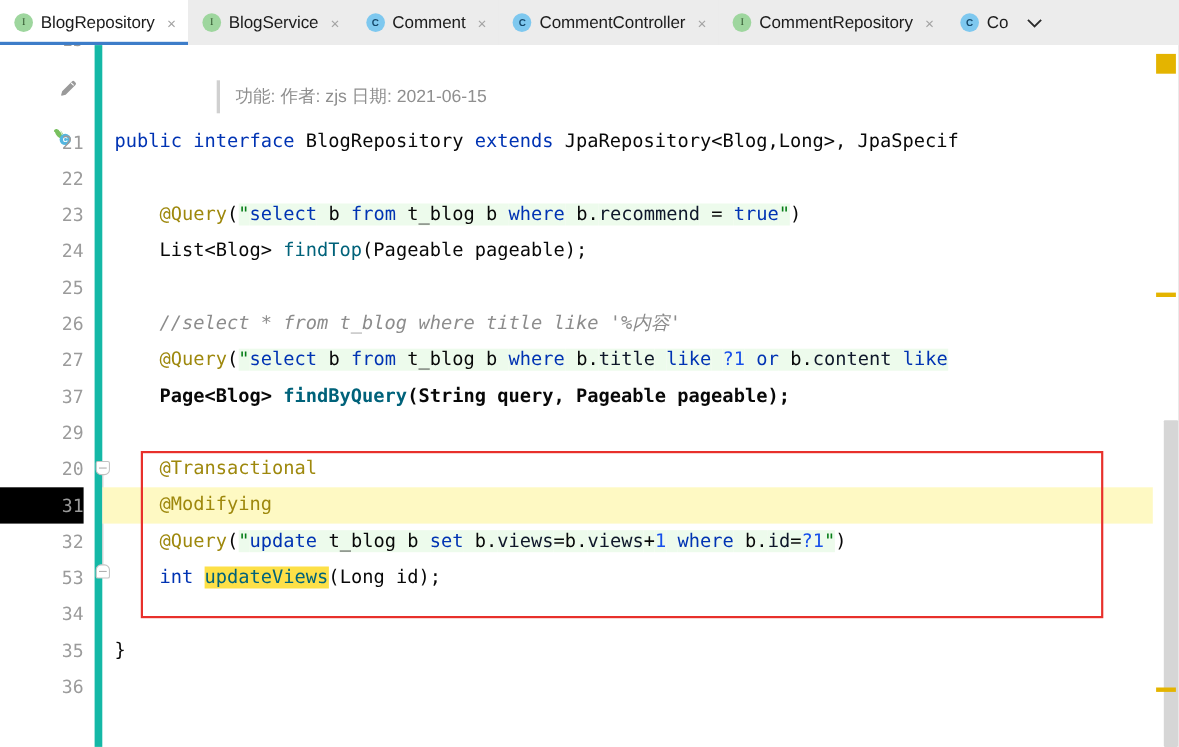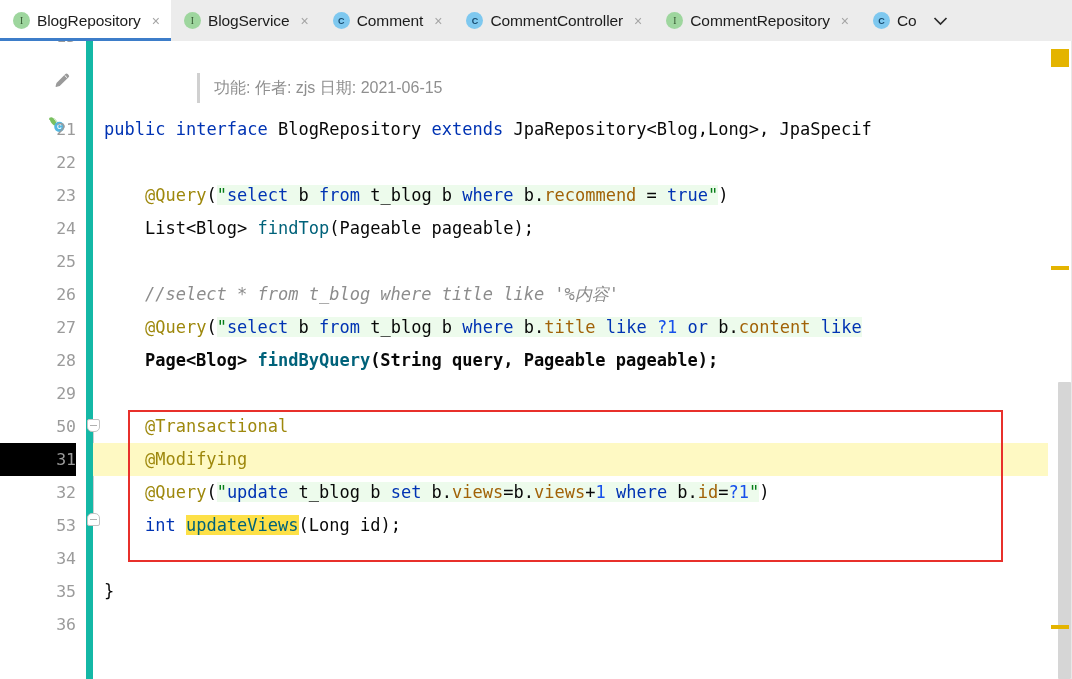--- a/index.html
+++ b/index.html
@@ -178,21 +178,21 @@
   }
 
   
   .kw   { color: #0033b3; }
   .plain{ color: #080808; }
   .ann  { color: #9e880d; }
   .str  { color: #067d17; }
   .cmt  { color: #8c8c8c; font-style: italic; }
   .meth { color: #00627a; }
   .sqlkw{ color: #0033b3; }
-  .sqlid{ color: #a16207; }
+  .sqlid{ color: #0f172a; }
   .sqlnum{ color: #1750eb; }
   .sqltbl{ color: #080808; }
   .sqlparam{ color: #1750eb; }
 
   .inj { background: #edfbec; }
   .caret-hl { background: #fde047; }
 
   
   .redbox {
     position: absolute;
@@ -297,23 +297,23 @@
         <div class="fold-marker top" style="top:378px;"></div>
         <div class="fold-marker bot" style="top:472px;"></div>
       </div>
     <div class="gutter-line" style="top: 72px;">21</div>
         <div class="gutter-line" style="top: 105px;">22</div>
         <div class="gutter-line" style="top: 138px;">23</div>
         <div class="gutter-line" style="top: 171px;">24</div>
         <div class="gutter-line" style="top: 204px;">25</div>
         <div class="gutter-line" style="top: 237px;">26</div>
         <div class="gutter-line" style="top: 270px;">27</div>
-        <div class="gutter-line" style="top: 303px;">28</div>
+        <div class="gutter-line" style="top: 303px;">37</div>
         <div class="gutter-line" style="top: 336px;">29</div>
-        <div class="gutter-line" style="top: 369px;">50</div>
+        <div class="gutter-line" style="top: 369px;">20</div>
         <div class="gutter-line" style="top: 402px; background: #000000;">31</div>
         <div class="gutter-line" style="top: 435px;">32</div>
         <div class="gutter-line" style="top: 468px;">53</div>
         <div class="gutter-line" style="top: 501px;">34</div>
         <div class="gutter-line" style="top: 534px;">35</div>
         <div class="gutter-line" style="top: 567px;">36</div>
       </div>
 
     <div class="code" id="code">
 

